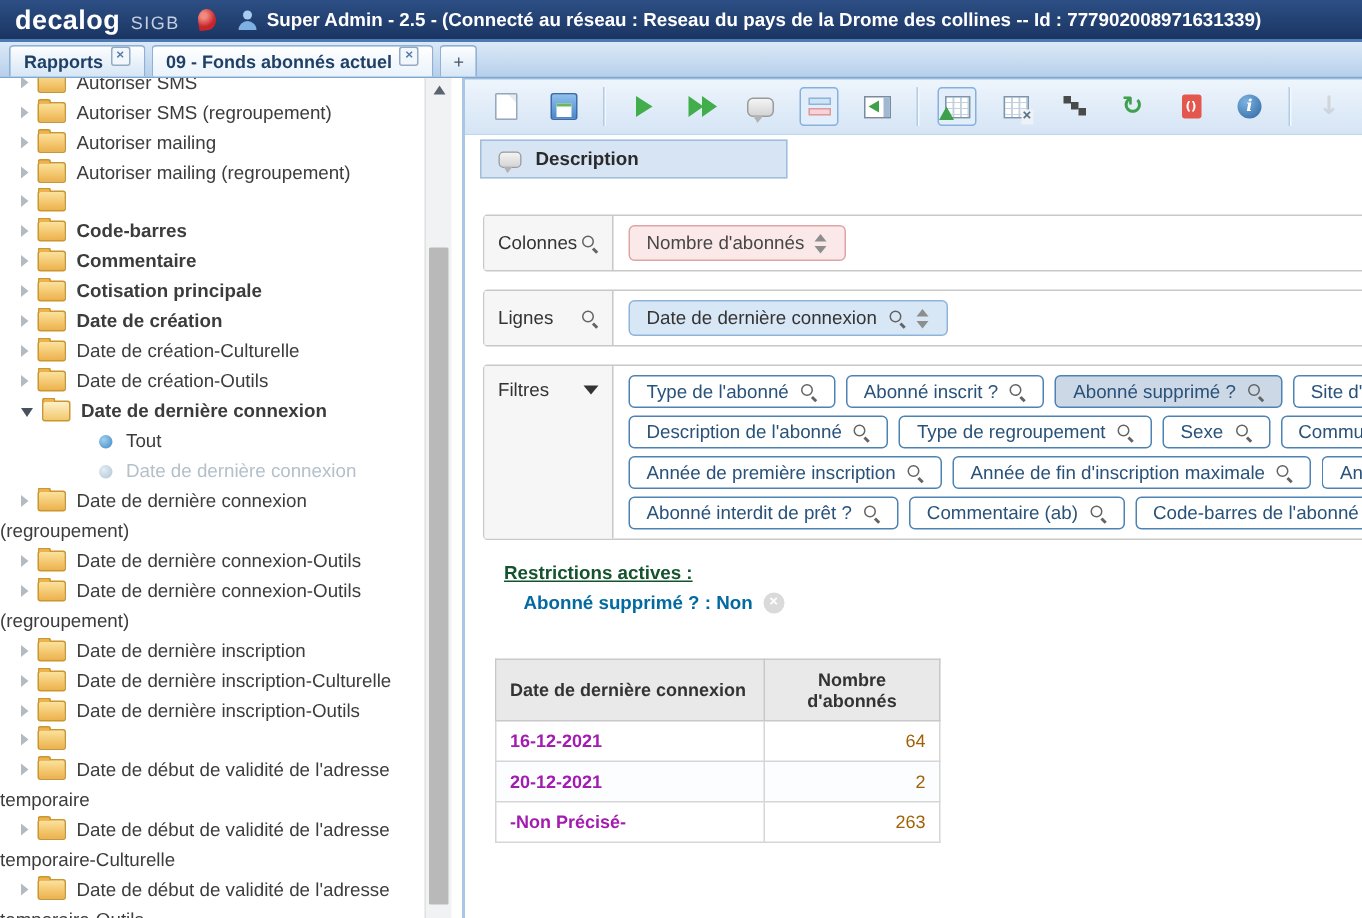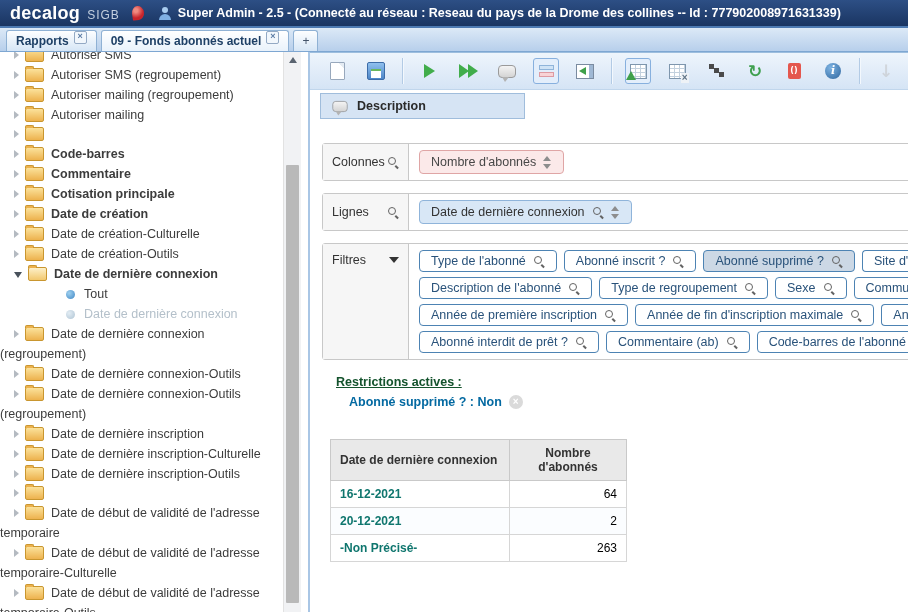--- a/index.html
+++ b/index.html
@@ -142,23 +142,23 @@
   .restr-item{margin:6px 0 0 13px;display:flex;align-items:center;gap:7px;
               font-size:12.5px;font-weight:bold;color:#0369a1;}
   .remove{width:14px;height:14px;border-radius:50%;background:#dadada;color:#fff;
           font:bold 10px/14px "Liberation Sans",sans-serif;text-align:center;cursor:pointer;}
   .remove::after{content:"×";}
 
   #results{border-collapse:collapse;margin:30px 0 0 10px;font-size:12px;}
   #results th{background:#e9e9e9;border:1px solid #c9c9c9;color:#333;font-weight:bold;text-align:left;padding:6px 9px;}
   #results th.num{text-align:center;width:98px;}
   #results th:first-child{width:160px;}
-  #results td{border:1px solid #d6d6d6;background:#fff;color:#000000;padding:6px 9px;}
+  #results td{border:1px solid #d6d6d6;background:#fff;color:#a16207;padding:6px 9px;}
   #results tr:nth-child(2) td{background:#fbfdff;}
-  #results td:first-child{font-weight:bold;color:#0f766e;}
+  #results td:first-child{font-weight:bold;color:#a21caf;}
   #results td.num{text-align:right;}
 </style>
 </head>
 <body>
 
 <div id="header">
   <span class="logo"><span>decalog</span><span class="sigb">SIGB</span></span>
   <span class="brandmark"></span>
   <span class="usericon"></span>
   <span class="usertext">Super Admin - 2.5 - (Connecté au réseau : Reseau du pays de la Drome des collines -- Id : 777902008971631339)</span>
@@ -175,22 +175,22 @@
     </div>
     <div class="tab plus">
       <span class="tlab">+</span>
     </div>
   </div>
 
 <div id="bodyrow">
   <div id="sidebar">
       <div class="titem"><span class="arrow"></span><span class="folder"></span><span class="tlabel">Autoriser SMS</span></div>
       <div class="titem"><span class="arrow"></span><span class="folder"></span><span class="tlabel">Autoriser SMS (regroupement)</span></div>
+      <div class="titem"><span class="arrow"></span><span class="folder"></span><span class="tlabel">Autoriser mailing</span></div>
       <div class="titem"><span class="arrow"></span><span class="folder"></span><span class="tlabel">Autoriser mailing (regroupement)</span></div>
-      <div class="titem"><span class="arrow"></span><span class="folder"></span><span class="tlabel">Autoriser mailing</span></div>
       <div class="titem bold"><span class="arrow"></span><span class="folder"></span></div>
       <div class="titem bold"><span class="arrow"></span><span class="folder"></span><span class="tlabel">Code-barres</span></div>
       <div class="titem bold"><span class="arrow"></span><span class="folder"></span><span class="tlabel">Commentaire</span></div>
       <div class="titem bold"><span class="arrow"></span><span class="folder"></span><span class="tlabel">Cotisation principale</span></div>
       <div class="titem bold"><span class="arrow"></span><span class="folder"></span><span class="tlabel">Date de création</span></div>
       <div class="titem"><span class="arrow"></span><span class="folder"></span><span class="tlabel">Date de création-Culturelle</span></div>
       <div class="titem"><span class="arrow"></span><span class="folder"></span><span class="tlabel">Date de création-Outils</span></div>
       <div class="titem bold"><span class="arrow open"></span><span class="folder open"></span><span class="tlabel">Date de dernière connexion</span></div>
       <div class="titem"><span class="bullet"></span><span class="tlabel">Tout</span></div>
       <div class="titem grey"><span class="bullet grey"></span><span class="tlabel">Date de dernière connexion</span></div>

